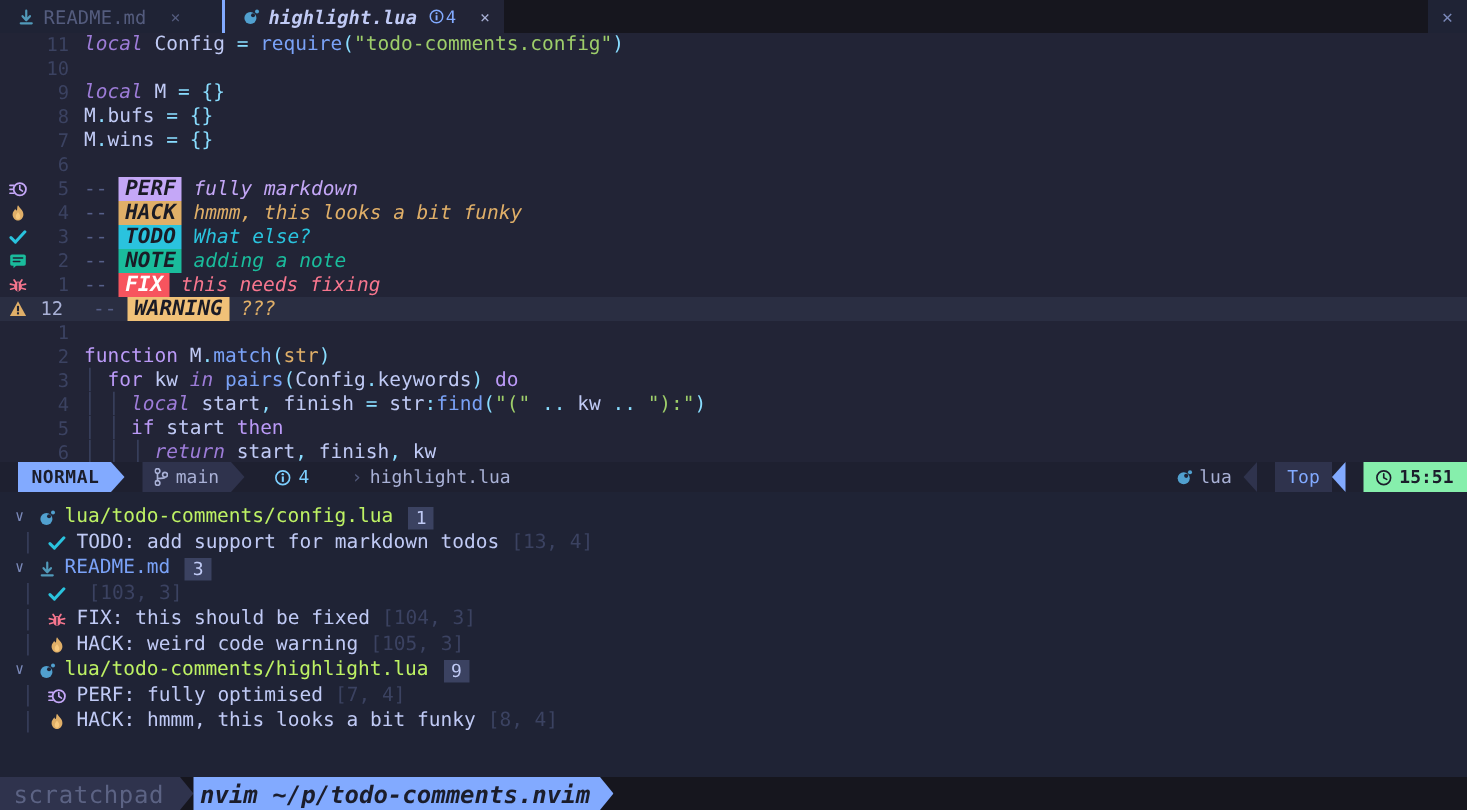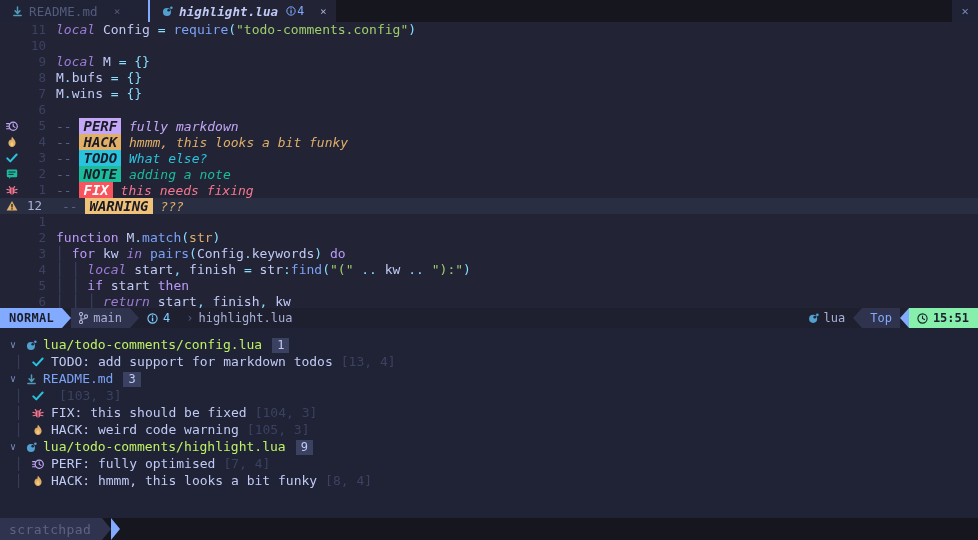--- a/index.html
+++ b/index.html
@@ -151,21 +151,21 @@
 
   
   .statusline {
     height: 20px;
     flex: 0 0 20px;
     background: #1e2030;
     display: flex;
     align-items: stretch;
     font-size: 12px;
   }
-  .sl-seg { display: flex; align-items: center; padding: 0 8px; gap: 5px; }
+  .sl-seg { display: flex; align-items: center; padding: 0 8px; gap: 5px; margin-left: 12px; }
   .sl-mode { background: #82aaff; color: #1b1d2b; font-weight: bold; padding-left: 9px; letter-spacing: 0.3px; }
   .sl-arrow {
     width: 0; height: 0;
     border-top: 10px solid transparent;
     border-bottom: 10px solid transparent;
   }
   .arrow-mode { border-left: 9px solid #82aaff; }
   .arrow-branch { border-left: 9px solid #2f334d; }
   .sl-branch { background: #2f334d; color: #a9b1d6; }
   .sl-diag { background: #1e2030; color: #7dcfff; }
@@ -239,21 +239,21 @@
   .tr-text { color: #c0caf5; }
   .tr-pos { color: #3b4261; margin-left: 8px; }
 
   
   .tmux {
     height: 22px;
     flex: 0 0 22px;
     background: #16161e;
     display: flex;
     align-items: stretch;
-    font-size: 13px;
+    font-size: 16px;
   }
   .tmux-session {
     display: flex;
     align-items: center;
     padding: 0 11px 0 9px;
     background: #2f334d;
     color: #5c6384;
     letter-spacing: 0.4px;
   }
   .tmux-arrow1 {
@@ -463,17 +463,20 @@
             <path d="M6 0.8 C7.6 3.2 9.6 4.2 9.6 7 C9.6 9.2 8 11 6 11 C4 11 2.4 9.2 2.4 7 C2.4 5.2 3.4 4.6 4.2 3.2 C4.6 4.6 5.2 4.6 5.4 3.6 C5.6 2.6 5.4 1.8 6 0.8 Z" fill="#e0af68"></path>
             <path d="M6 5.4 C6.8 6.6 7.5 7.2 7.5 8.3 C7.5 9.4 6.8 10.2 6 10.2 C5.2 10.2 4.5 9.4 4.5 8.3 C4.5 7.4 5.2 6.6 6 5.4 Z" fill="#f7c97e"></path>
           </svg></span><span class="tr-text">HACK: hmmm, this looks a bit funky</span><span class="tr-pos">[8, 4]</span></div>
     </div>
 
   <div class="tmux">
     <div class="tmux-session">
       <span>scratchpad</span>
     </div>
     <div class="tmux-arrow1"></div>
+    <div class="tmux-win">
+      <span>nvim ~/p/todo-comments.nvim</span>
+    </div>
     <div class="tmux-arrow2"></div>
     <div class="tmux-fill"></div>
   </div>
 
 </div>
 
 </body></html>

